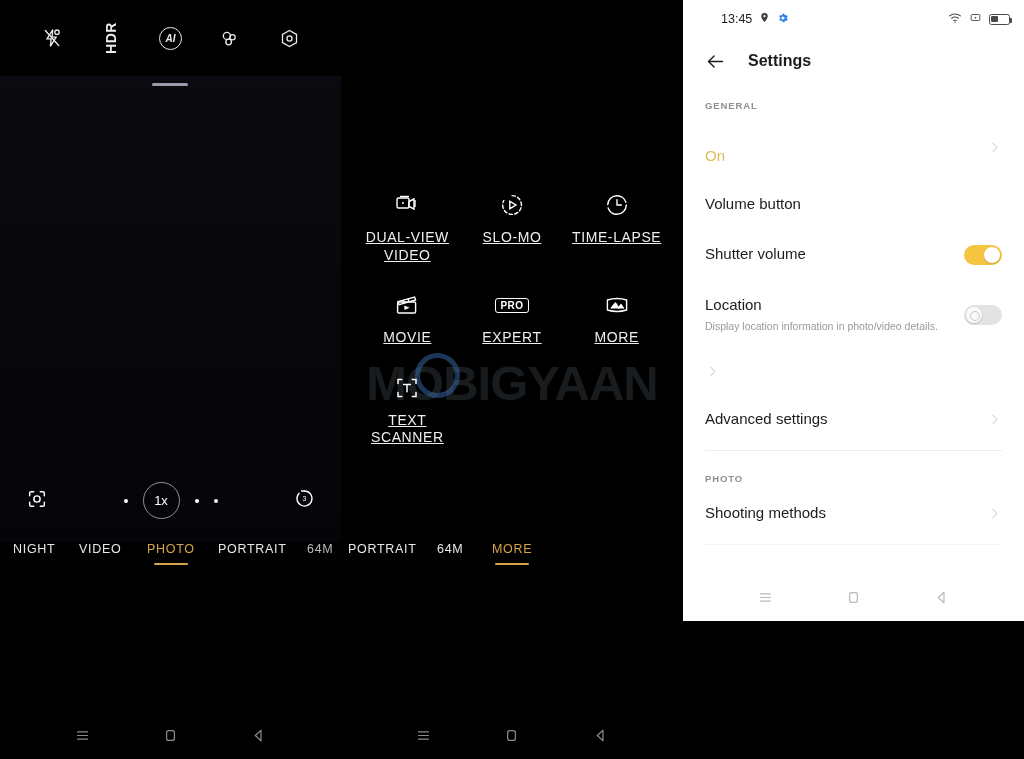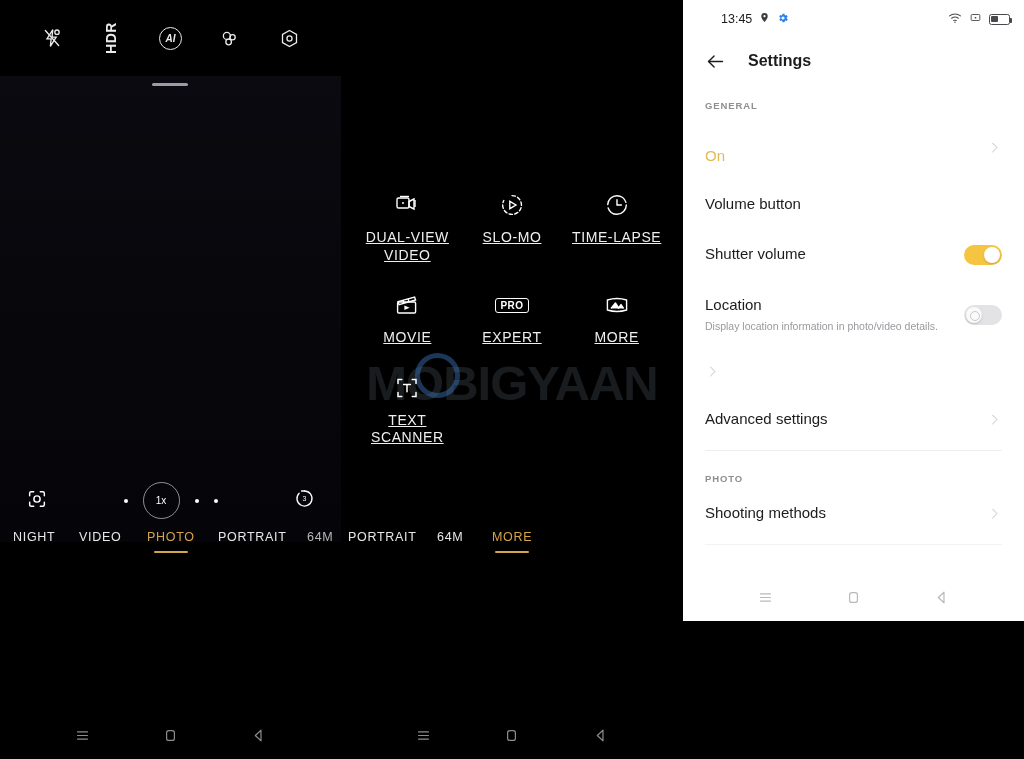--- a/index.html
+++ b/index.html
@@ -104,26 +104,26 @@
   .timer-ico { position: absolute; right: 26px; color: #fff; }
   .zoom-cluster {
     position: absolute; left: 50%; transform: translateX(-50%);
     display: flex; align-items: center; gap: 15px;
   }
   .zdot { width: 4px; height: 4px; border-radius: 50%; background: #fff; }
   .zoom-pill {
     width: 37px; height: 37px; border-radius: 50%;
     border: 1.3px solid rgba(255,255,255,.55);
     display: flex; align-items: center; justify-content: center;
-    color: #fff; font-size: 10px;
+    color: #fff; font-size: 13px;
   }
 
   
   .mode-strip {
-    position: absolute; top: 520px; left: 0; width: 683px; height: 34px;
+    position: absolute; top: 532px; left: 0; width: 683px; height: 34px;
     display: flex; align-items: center; z-index: 7;
   }
   .mode-item {
     position: relative; color: #e8e8e8; font-size: 12.5px;
     letter-spacing: .7px; white-space: nowrap;
   }
   .mode-item.active { color: #d6a44a; }
   .mode-item.active::after {
     content: ""; position: absolute; left: 50%; transform: translateX(-50%);
     bottom: -9px; width: 34px; height: 2px; background: #d6a44a; border-radius: 1px;

